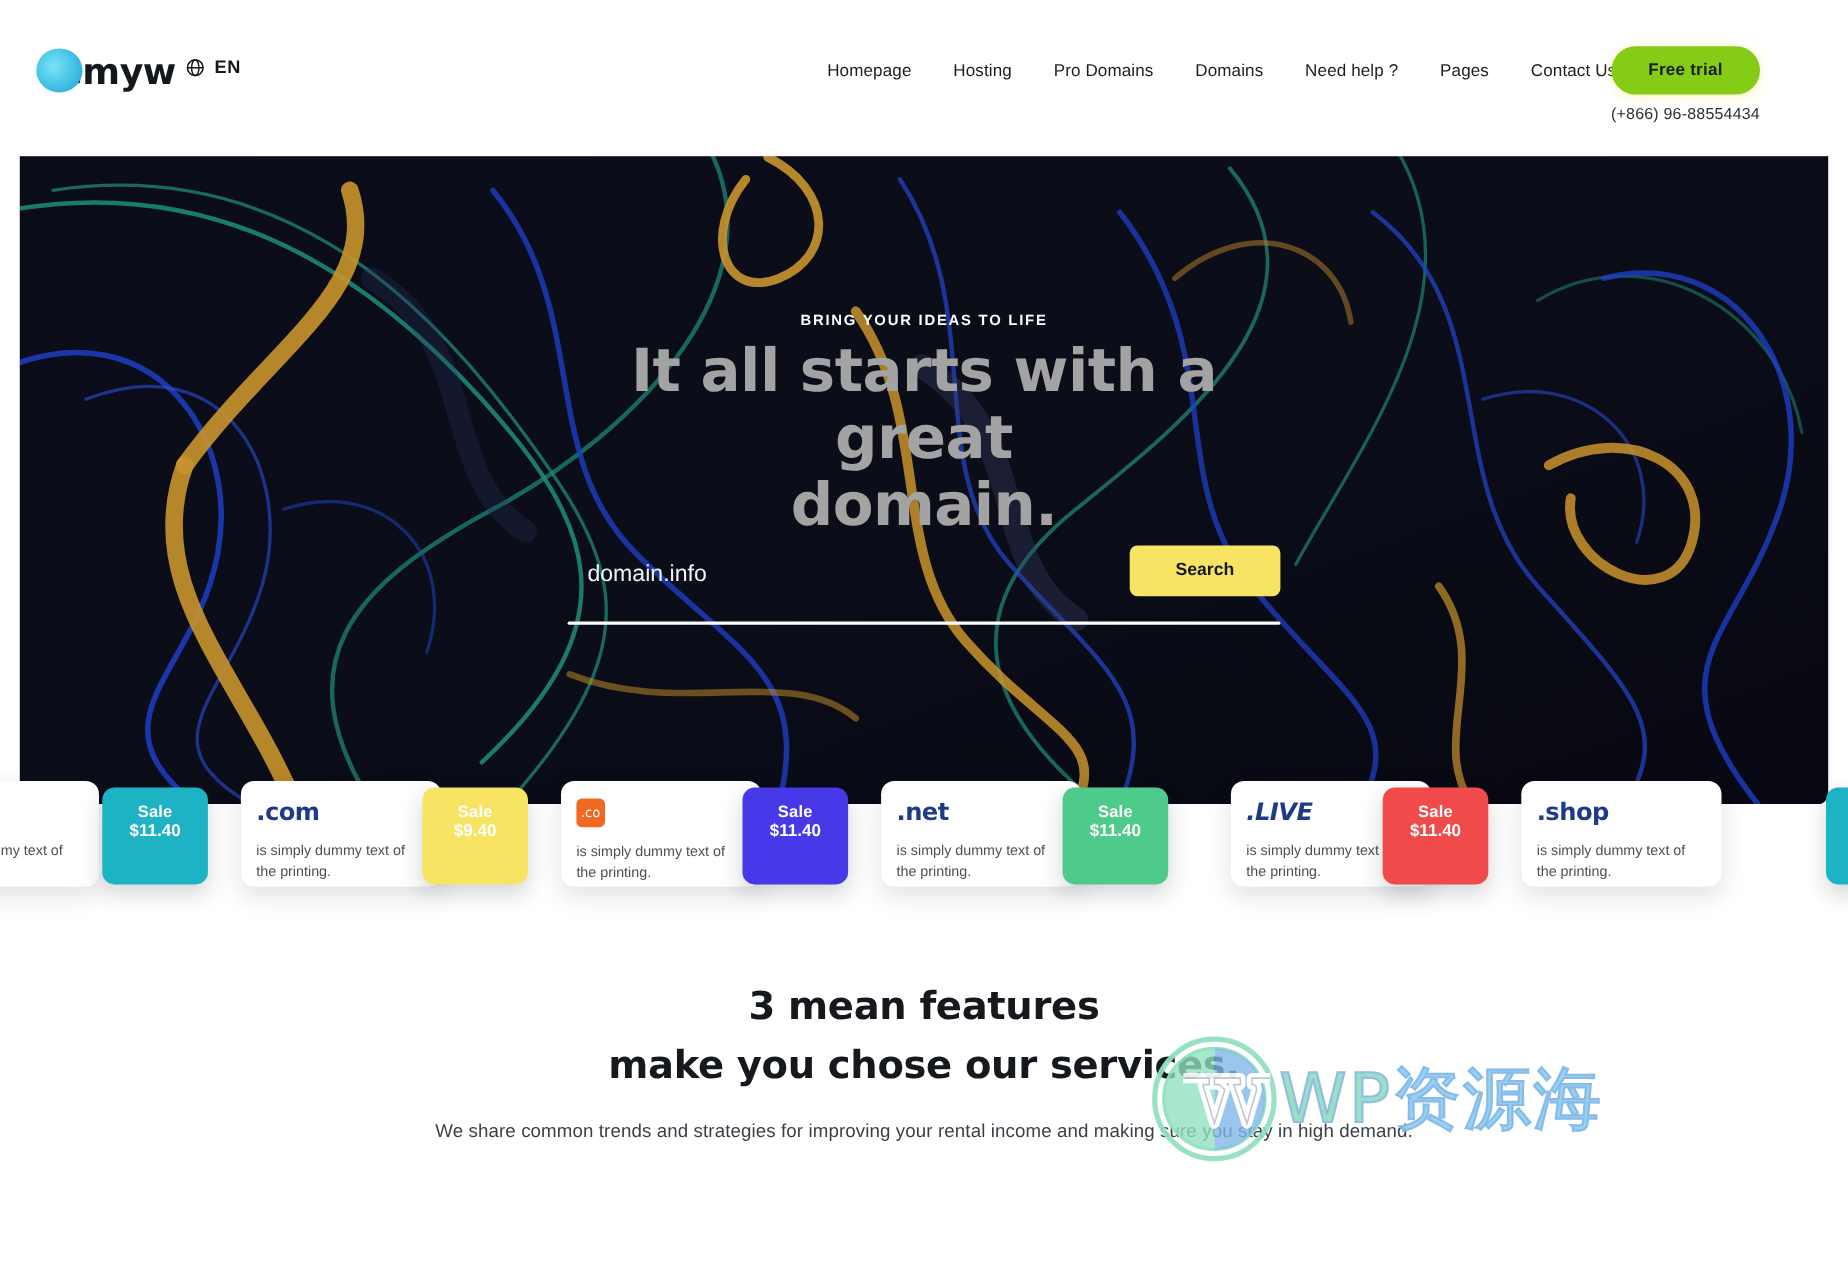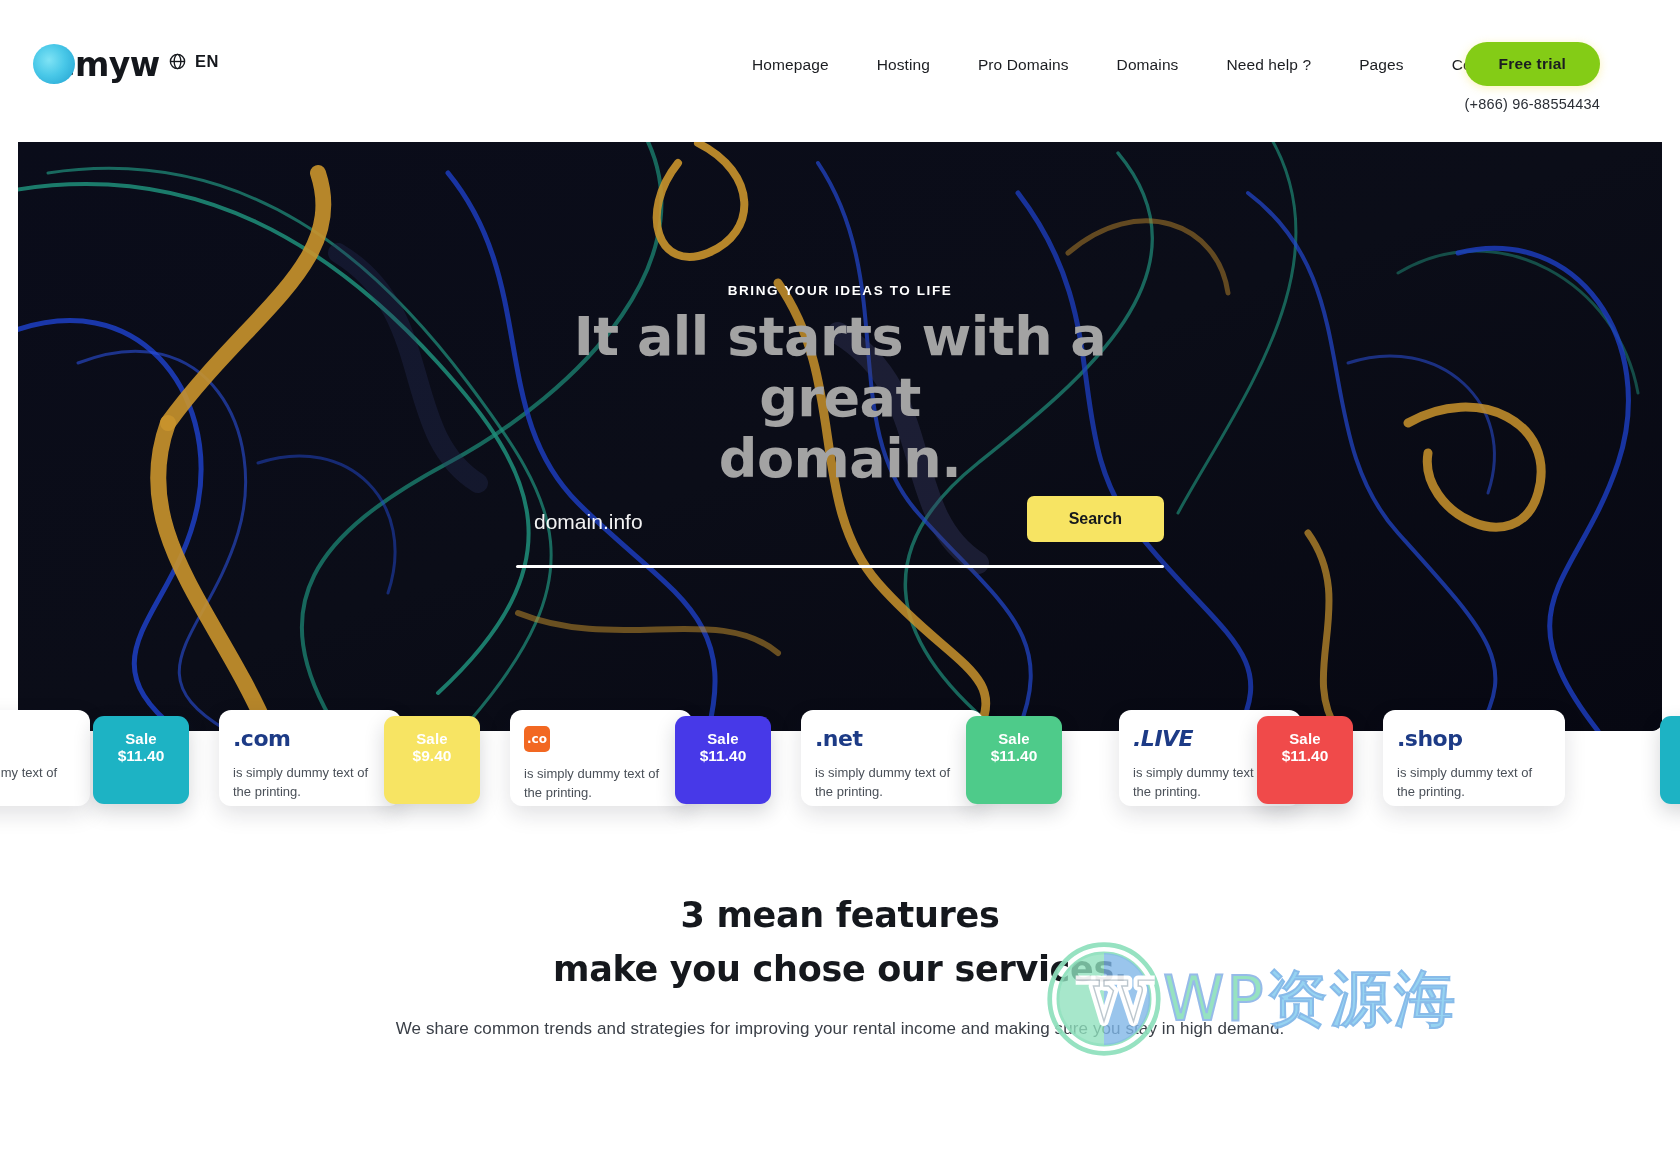--- a/index.html
+++ b/index.html
@@ -23,21 +23,21 @@
     filter: blur(0.4px);
   }
   .brand-text {
     margin-left: -22px; font-size: 33px; letter-spacing: -0.5px;
     color: #14171c; font-weight: 600; font-family: "DejaVu Sans", sans-serif;
   }
   .lang { position: absolute; left: 168px; top: 52px; display: flex; align-items: flex-end; gap: 8px; }
   .globe { width: 19px; height: 19px; display:block; }
   .lang-label { font-size: 16.5px; color: #14171c; font-weight: 600; letter-spacing: .5px; }
 
-  .nav { position: absolute; left: 735px; top: 52px; display: flex; align-items: center; gap: 14px; }
+  .nav { position: absolute; left: 735px; top: 52px; display: flex; align-items: center; gap: 4px; }
   .nav a {
     font-size: 15.5px; color: #1b1d21; text-decoration: none;
     padding: 4px 17px; white-space: nowrap; letter-spacing: .1px;
   }
   .cta-wrap { position: absolute; right: 80px; top: 42px; text-align: center; }
   .cta {
     display: block; background: #84cc16; color: #1b1d21;
     border: none; border-radius: 26px; padding: 13px 34px;
     font-size: 15.5px; font-weight: 700; cursor: pointer;
     font-family: "Liberation Sans", sans-serif; letter-spacing: .2px;
@@ -106,21 +106,21 @@
   .pcard {
     position: absolute; top: 6px; width: 96px; height: 88px;
     border-radius: 11px; color: #fff; text-align: center;
     padding-top: 14px; box-shadow: 0 8px 20px rgba(20,25,40,.18);
   }
   .pcard .sale { font-size: 15px; font-weight: 700; letter-spacing: .2px; }
   .pcard .price { font-size: 15.5px; font-weight: 600; }
   .co-logo {
     width: 26px; height: 26px; background: #f26822; border-radius: 5px;
     display: flex; align-items: center; justify-content: center;
-    color: #fff; font-size: 12px; font-weight: 700;
+    color: #fff; font-size: 12px; font-weight: 400;
     font-family: "DejaVu Sans", sans-serif;
   }
   .live-tld { color: #d8b43a; font-style: italic; }
   .shop-tld { color: #1d3b86; }
   .net-tld { color: #17181c; }
 
   
   .features {
     position: absolute; left: 0; top: 895px; width: 1680px; text-align: center;
   }

